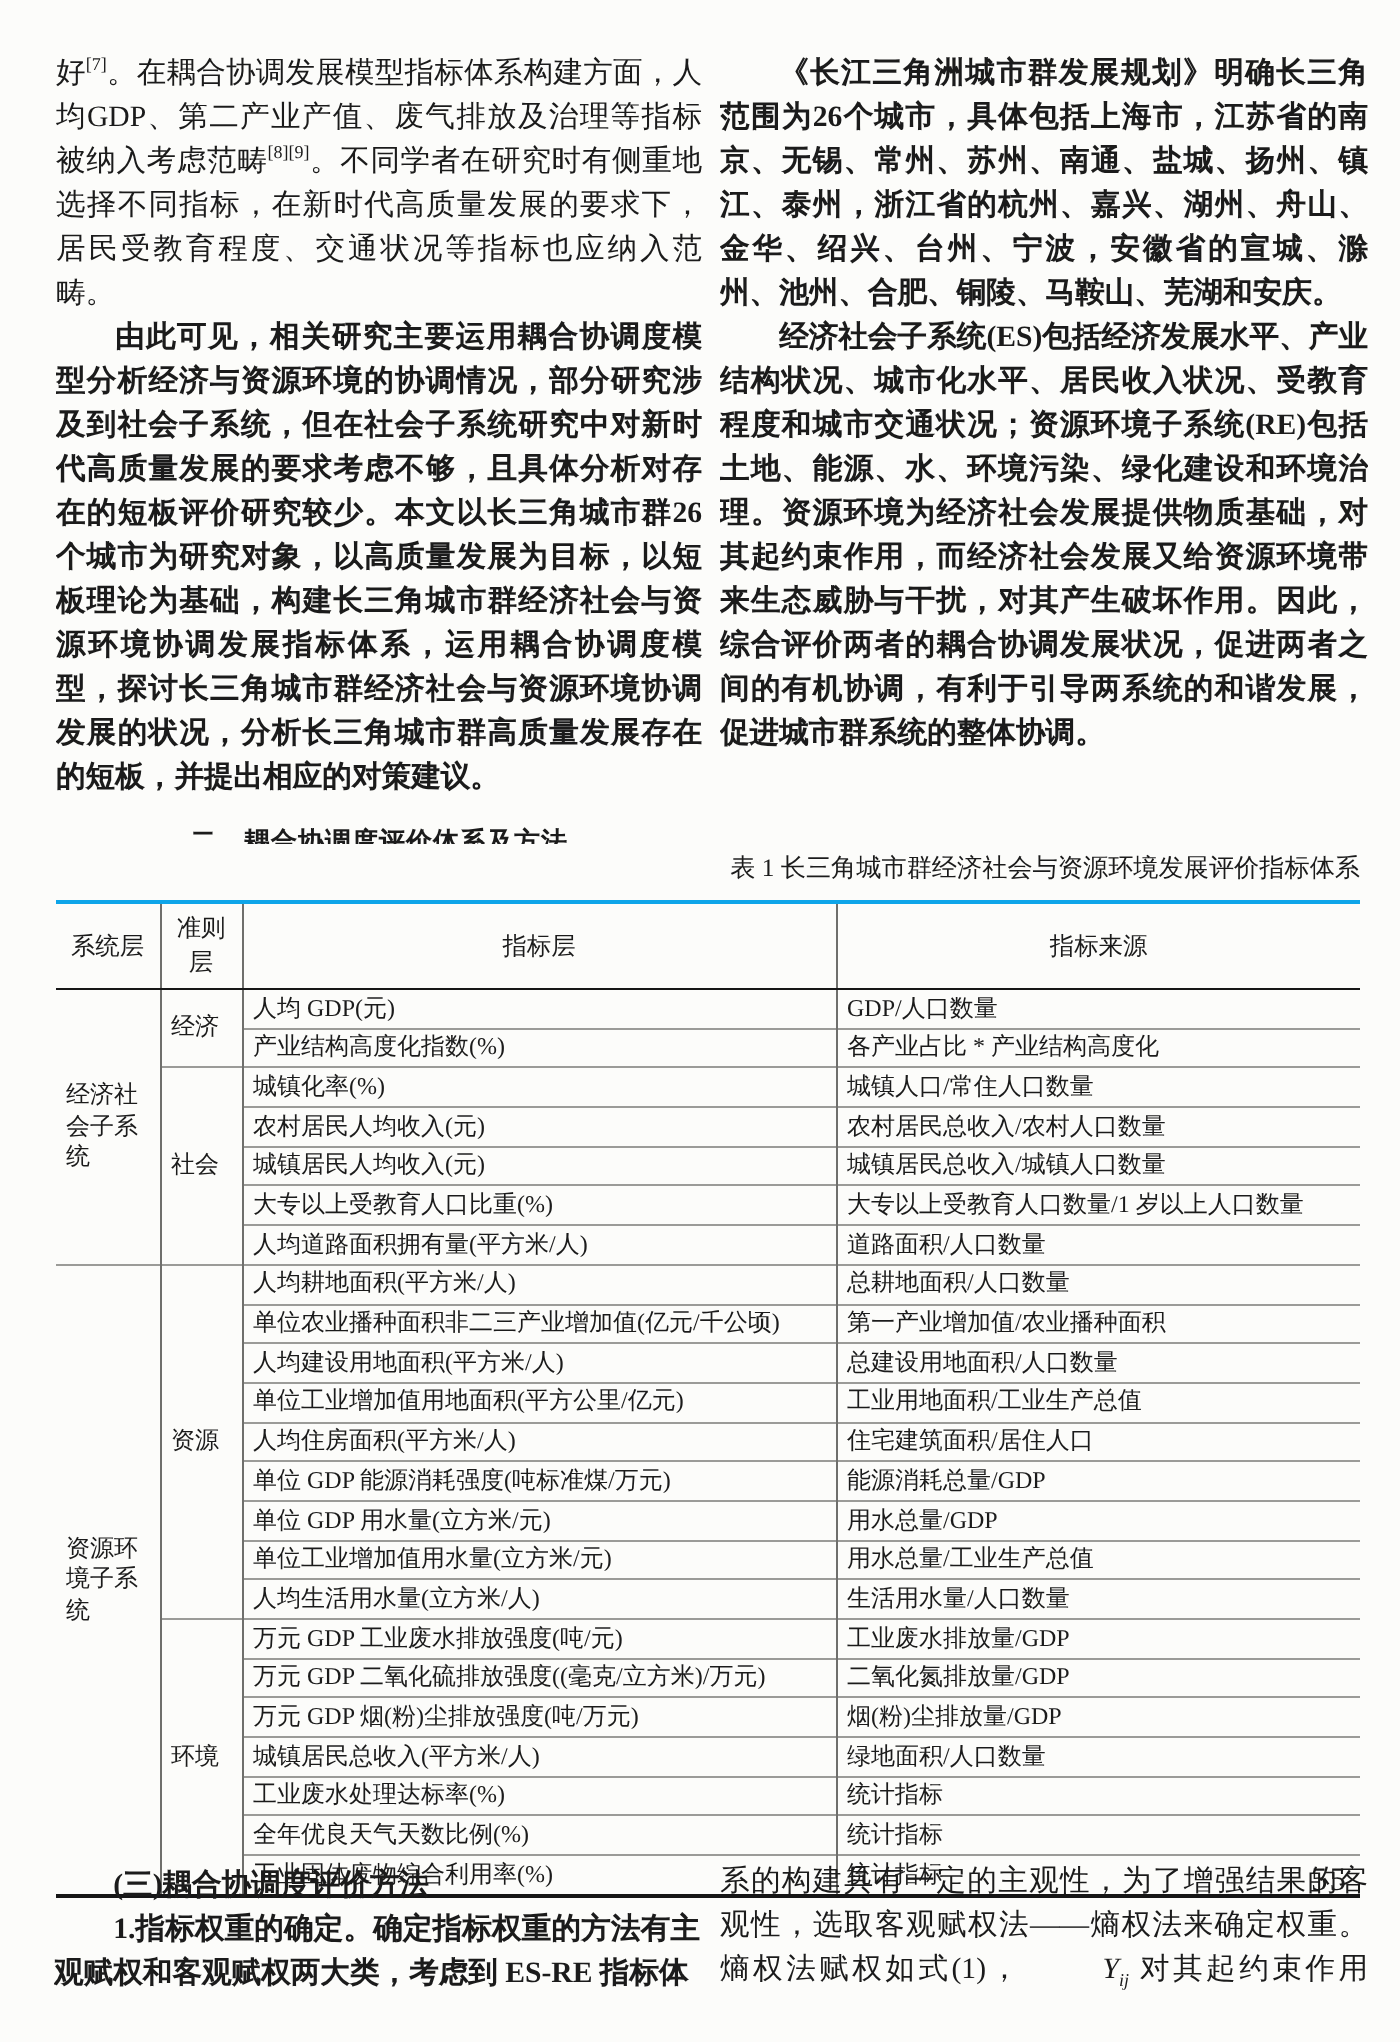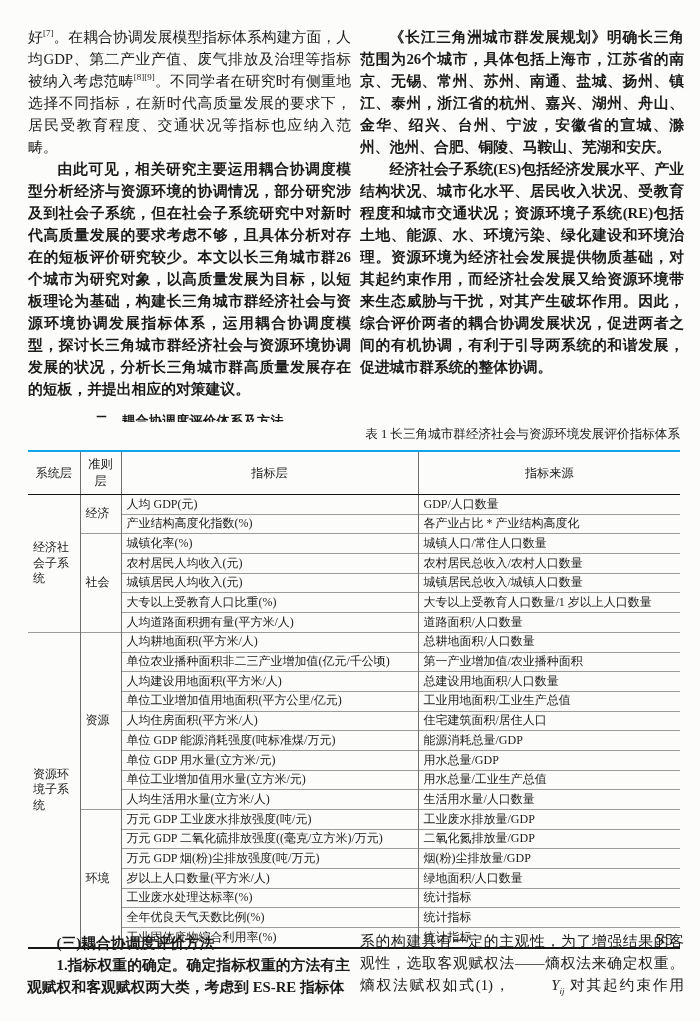--- a/index.html
+++ b/index.html
@@ -164,21 +164,21 @@
         </tr>
         <tr>
           <td class="vline">万元 GDP 二氧化硫排放强度((毫克/立方米)/万元)</td>
           <td class="vline">二氧化氮排放量/GDP</td>
         </tr>
         <tr>
           <td class="vline">万元 GDP 烟(粉)尘排放强度(吨/万元)</td>
           <td class="vline">烟(粉)尘排放量/GDP</td>
         </tr>
         <tr>
-          <td class="vline">岁以上人口数量(平方米/人)</td>
+          <td class="vline">城镇居民总收入(平方米/人)</td>
           <td class="vline">绿地面积/人口数量</td>
         </tr>
         <tr>
           <td class="vline">工业废水处理达标率(%)</td>
           <td class="vline">统计指标</td>
         </tr>
         <tr>
           <td class="vline">全年优良天气天数比例(%)</td>
           <td class="vline">统计指标</td>
         </tr>

